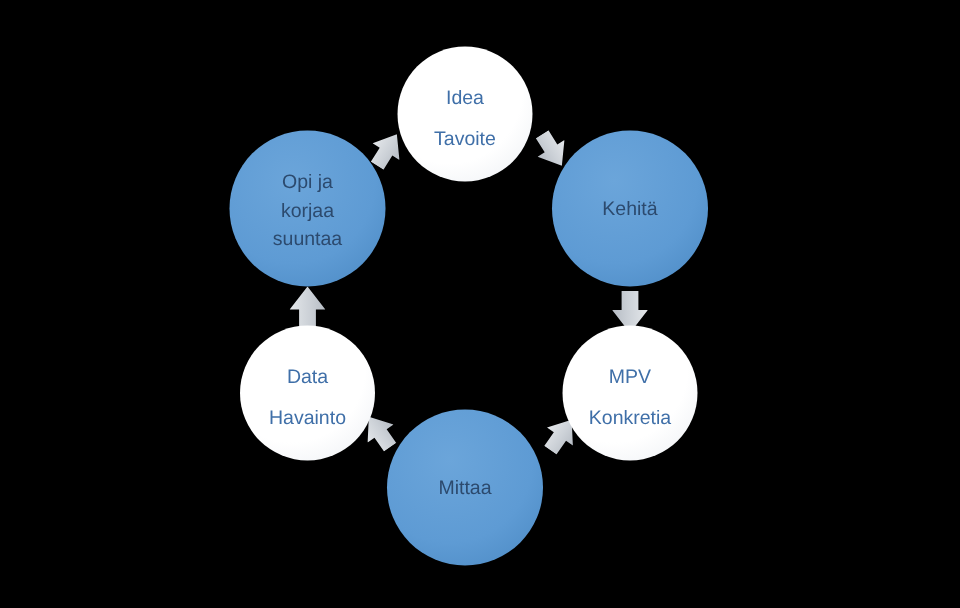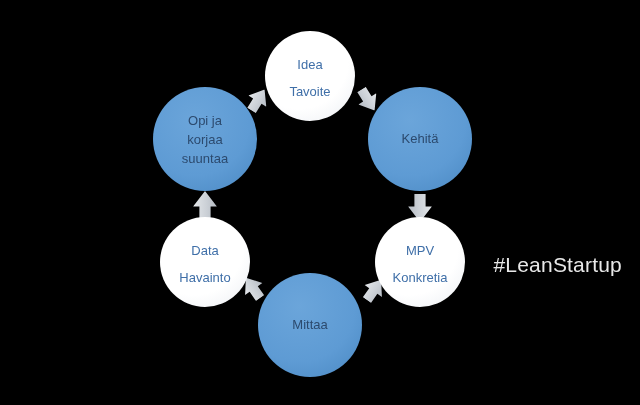--- a/index.html
+++ b/index.html
@@ -123,15 +123,14 @@
     </g>
 
     <g>
       <circle cx="205" cy="139" r="52" fill="url(#blueGrad)"></circle>
       <text class="node-label label-on-blue" x="205" y="122" text-anchor="middle" dominant-baseline="middle">Opi ja</text>
       <text class="node-label label-on-blue" x="205" y="141" text-anchor="middle" dominant-baseline="middle">korjaa</text>
       <text class="node-label label-on-blue" x="205" y="160" text-anchor="middle" dominant-baseline="middle">suuntaa</text>
     </g>
   </svg>
 
-  <div class="hashtag-text">#LeanStartup</div>
 
 </div>
 
 </body></html>

